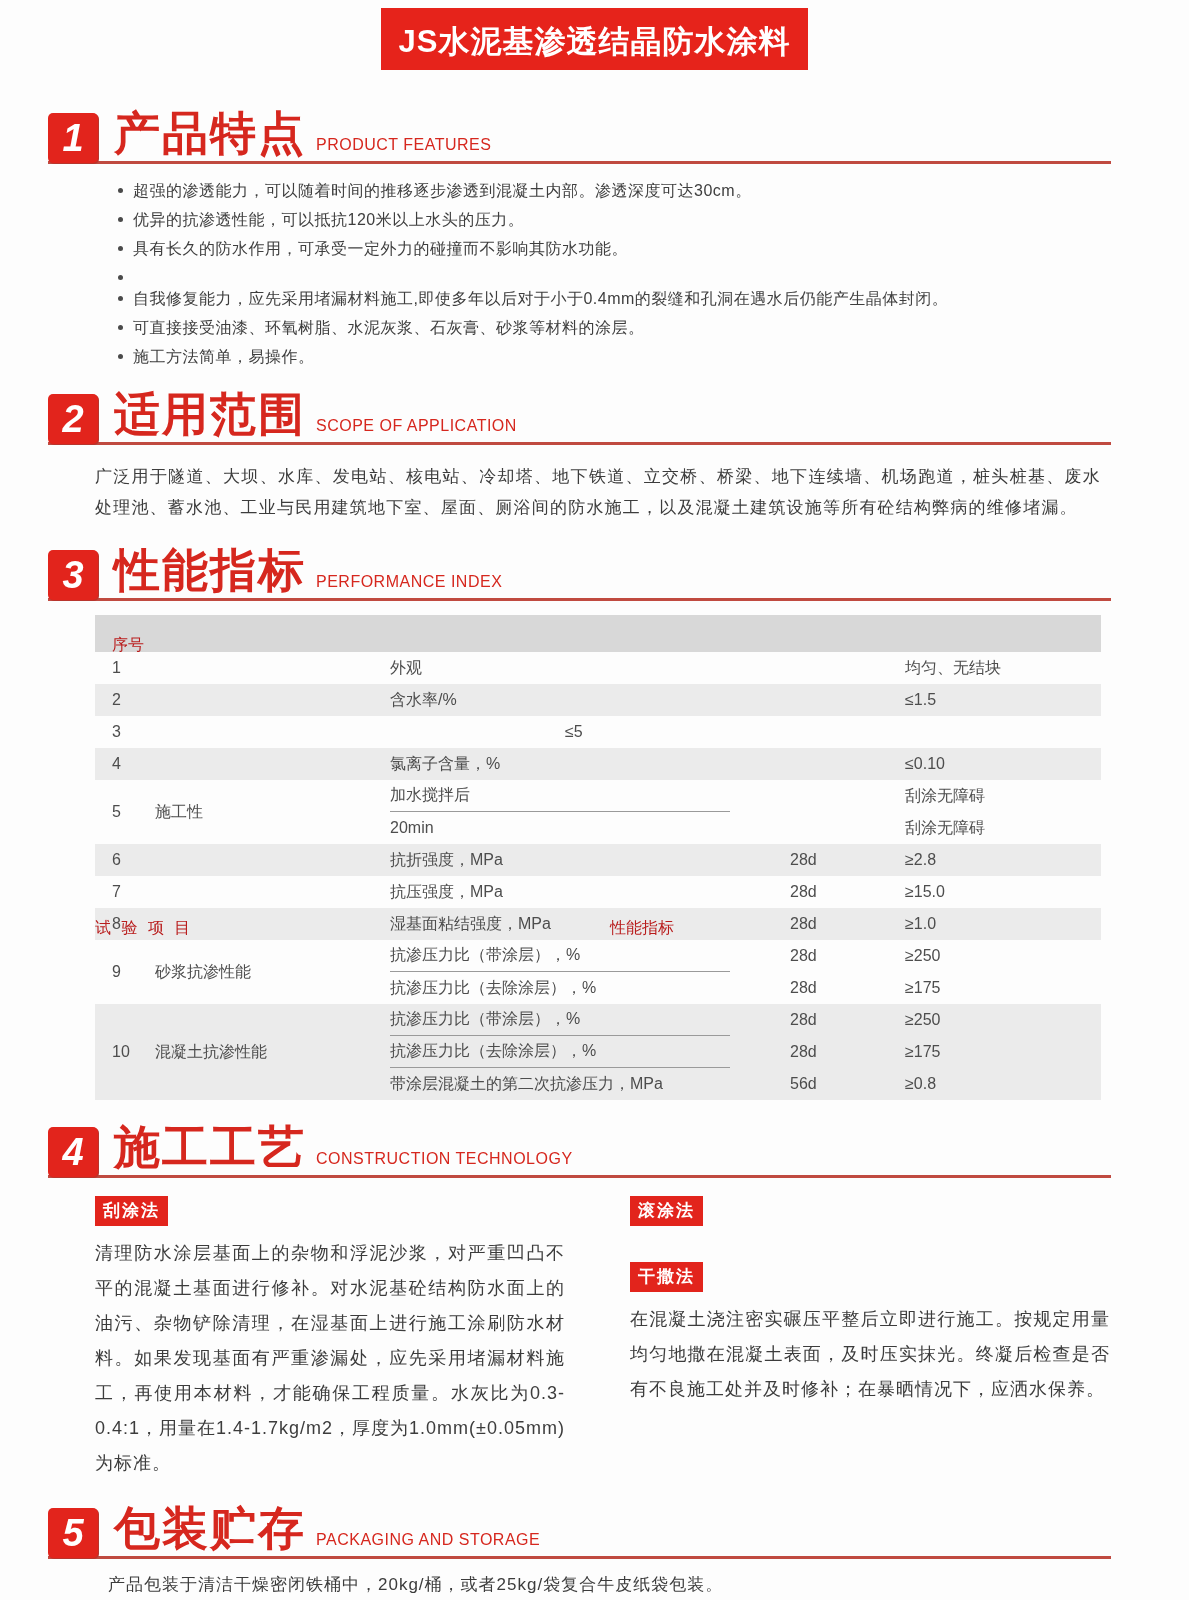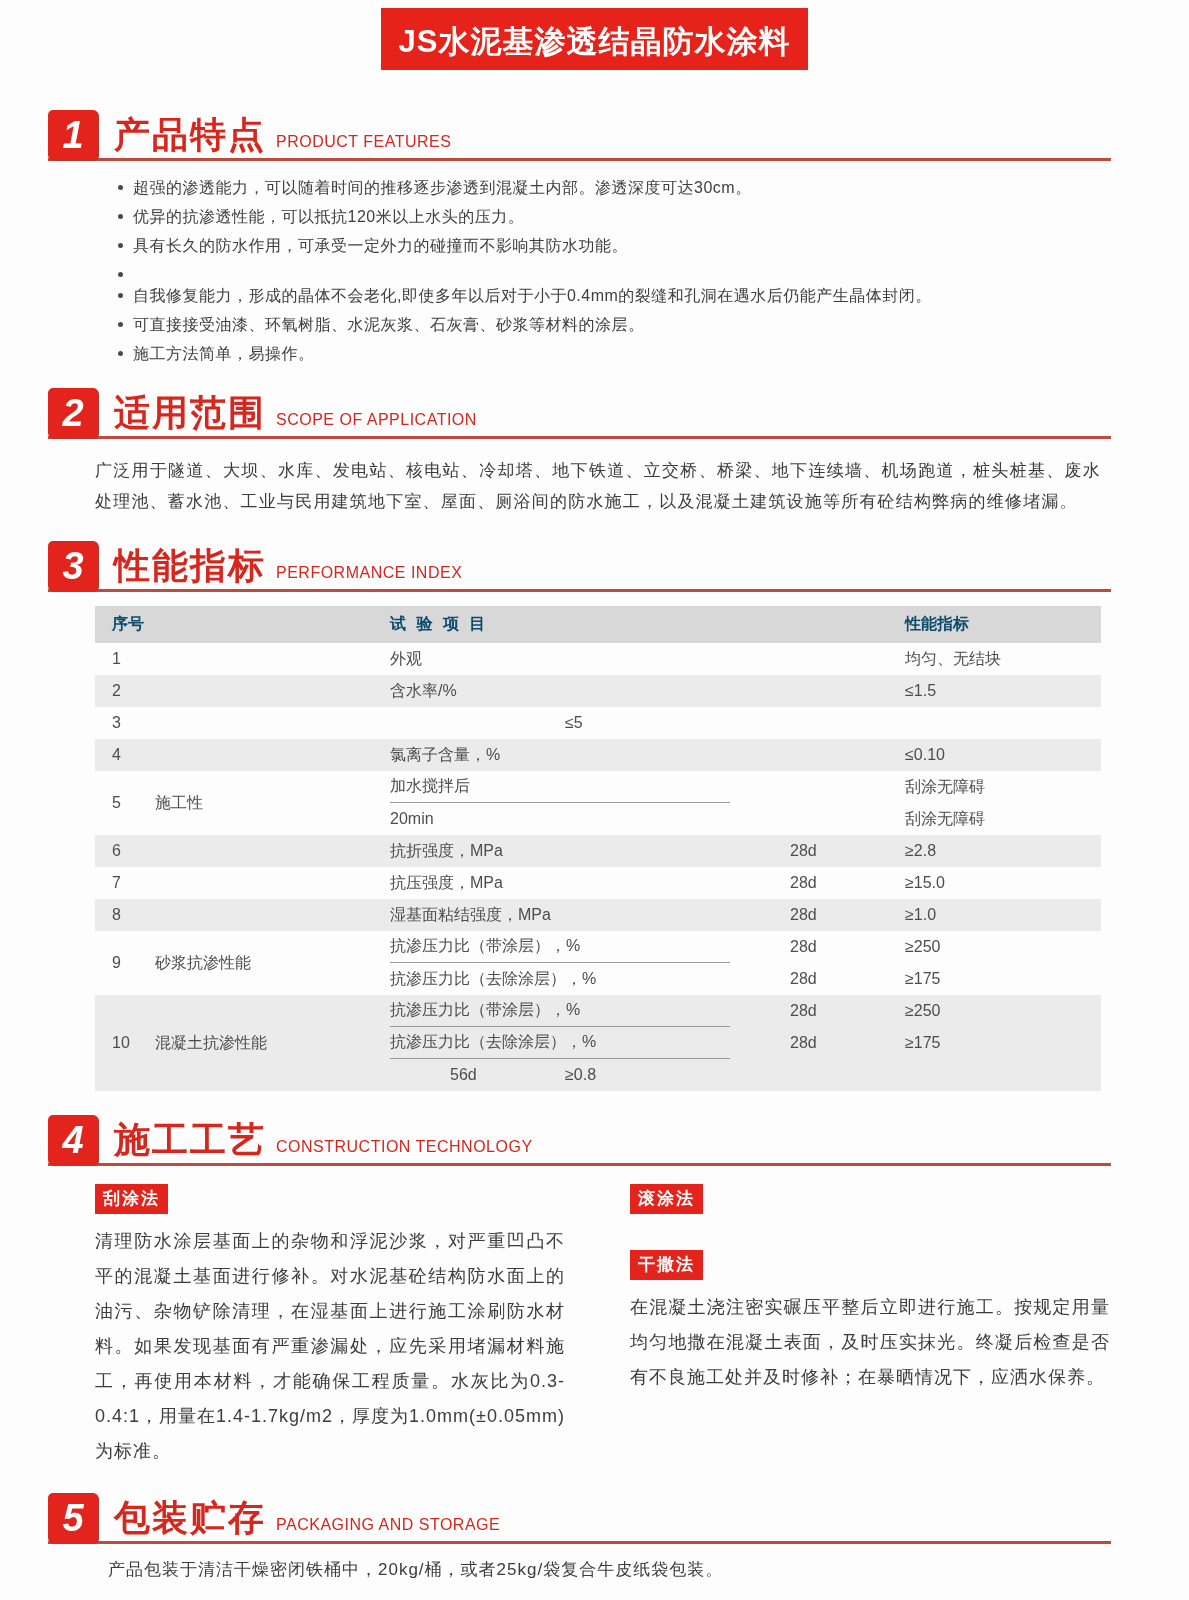--- a/index.html
+++ b/index.html
@@ -8,21 +8,21 @@
 
   .banner { width:fit-content; margin:8px auto 0; background:#e6231b; color:#ffffff;
     font-size:31px; font-weight:bold; padding:13px 18px 7px; letter-spacing:1px; }
 
   
   .sec-head { display:flex; align-items:flex-end; margin:0 78px 0 48px;
     border-bottom:3px solid #c04a40; position:relative; }
   .sec-num { width:50px; height:50px; background:#e2241c; color:#fff; border-radius:5px;
     font-size:38px; font-weight:bold; font-style:italic; display:flex; align-items:center;
     justify-content:center; margin-bottom:-2px; box-shadow:1px 1px 0 #b8352d; }
-  .sec-title { color:#d6271e; font-size:36px; font-weight:bold; margin-left:16px;
+  .sec-title { color:#d6271e; font-size:46px; font-weight:bold; margin-left:16px;
     letter-spacing:2px; line-height:1; padding-bottom:5px; }
   .sec-sub { color:#d6271e; font-size:16px; font-weight:normal; margin-left:10px;
     padding-bottom:7px; letter-spacing:0.5px; }
 
   .mt1 { margin-top:40px; } .mt2 { margin-top:24px; }
 
   
   .bullets { list-style:none; margin:16px 80px 0 118px; }
   .bullets li { display:flex; align-items:flex-start; margin-bottom:8px;
     font-size:16px; line-height:21px; letter-spacing:0.5px; }
@@ -30,21 +30,21 @@
     margin:8px 10px 0 0; }
 
   
   .para { margin:16px 88px 0 95px; font-size:17px; line-height:31px;
     letter-spacing:1.2px; text-align:justify; color:#3c3c3c; }
 
   
   .ptable { margin:14px 0 0 95px; width:1006px; font-size:16px; color:#4d4d4d; }
   .t-row { display:flex; align-items:stretch; }
   .t-row.alt { background:#ebebeb; }
-  .t-row.head { background:#d8d8d8; color:#0c4a6e; font-weight:bold; height:37px; }
+  .t-row.head { background:#d8d8d8; color:#b91c1c; font-weight:normal; height:37px;flex-direction:column; }
   .c-no { flex:0 0 60px; display:flex; align-items:center; padding-left:17px; }
   .c-cat { flex:0 0 235px; display:flex; align-items:center; }
   .c-items { flex:1; display:flex; flex-direction:column; justify-content:flex-end; }
   .sub { display:flex; height:32px; align-items:center; }
   .head .sub { height:37px; }
   .iname { flex:0 0 340px; align-self:stretch; display:flex; align-items:center; }
   .iname.wide { flex:0 0 515px; letter-spacing:3px; }
   .iname.divided { border-bottom:1px solid #9a9a9a; }
   .isp { flex:0 0 60px; }
   .iage { flex:0 0 115px; }
@@ -86,21 +86,21 @@
       </li>
     <li>
         <span class="dot"></span>
         <span>具有长久的防水作用，可承受一定外力的碰撞而不影响其防水功能。</span>
       </li>
     <li>
         <span class="dot"></span>
       </li>
     <li>
         <span class="dot"></span>
-        <span>自我修复能力，形成的晶体不会老化,即使多年以后对于小于0.4mm的裂缝和孔洞在遇水后仍能产生晶体封闭。</span>
+        <span>自我修复能力，应先采用堵漏材料施工,即使多年以后对于小于0.4mm的裂缝和孔洞在遇水后仍能产生晶体封闭。</span>
       </li>
     <li>
         <span class="dot"></span>
         <span>可直接接受油漆、环氧树脂、水泥灰浆、石灰膏、砂浆等材料的涂层。</span>
       </li>
     <li>
         <span class="dot"></span>
         <span>施工方法简单，易操作。</span>
       </li>
   </ul>
@@ -268,20 +268,21 @@
           <div class="iage">28d</div>
           <div class="ival">≥250</div>
         </div>
         <div class="sub">
           <div class="iname divided">抗渗压力比（去除涂层），%</div>
           <div class="isp"></div>
           <div class="iage">28d</div>
           <div class="ival">≥175</div>
         </div>
         <div class="sub">
+          <div class="iname">带涂层混凝土的第二次抗渗压力，MPa</div>
           <div class="isp"></div>
           <div class="iage">56d</div>
           <div class="ival">≥0.8</div>
         </div>
       </div>
     </div>
   </div>
 
   <div class="sec-head mt2">
     <div class="sec-num">4</div>

